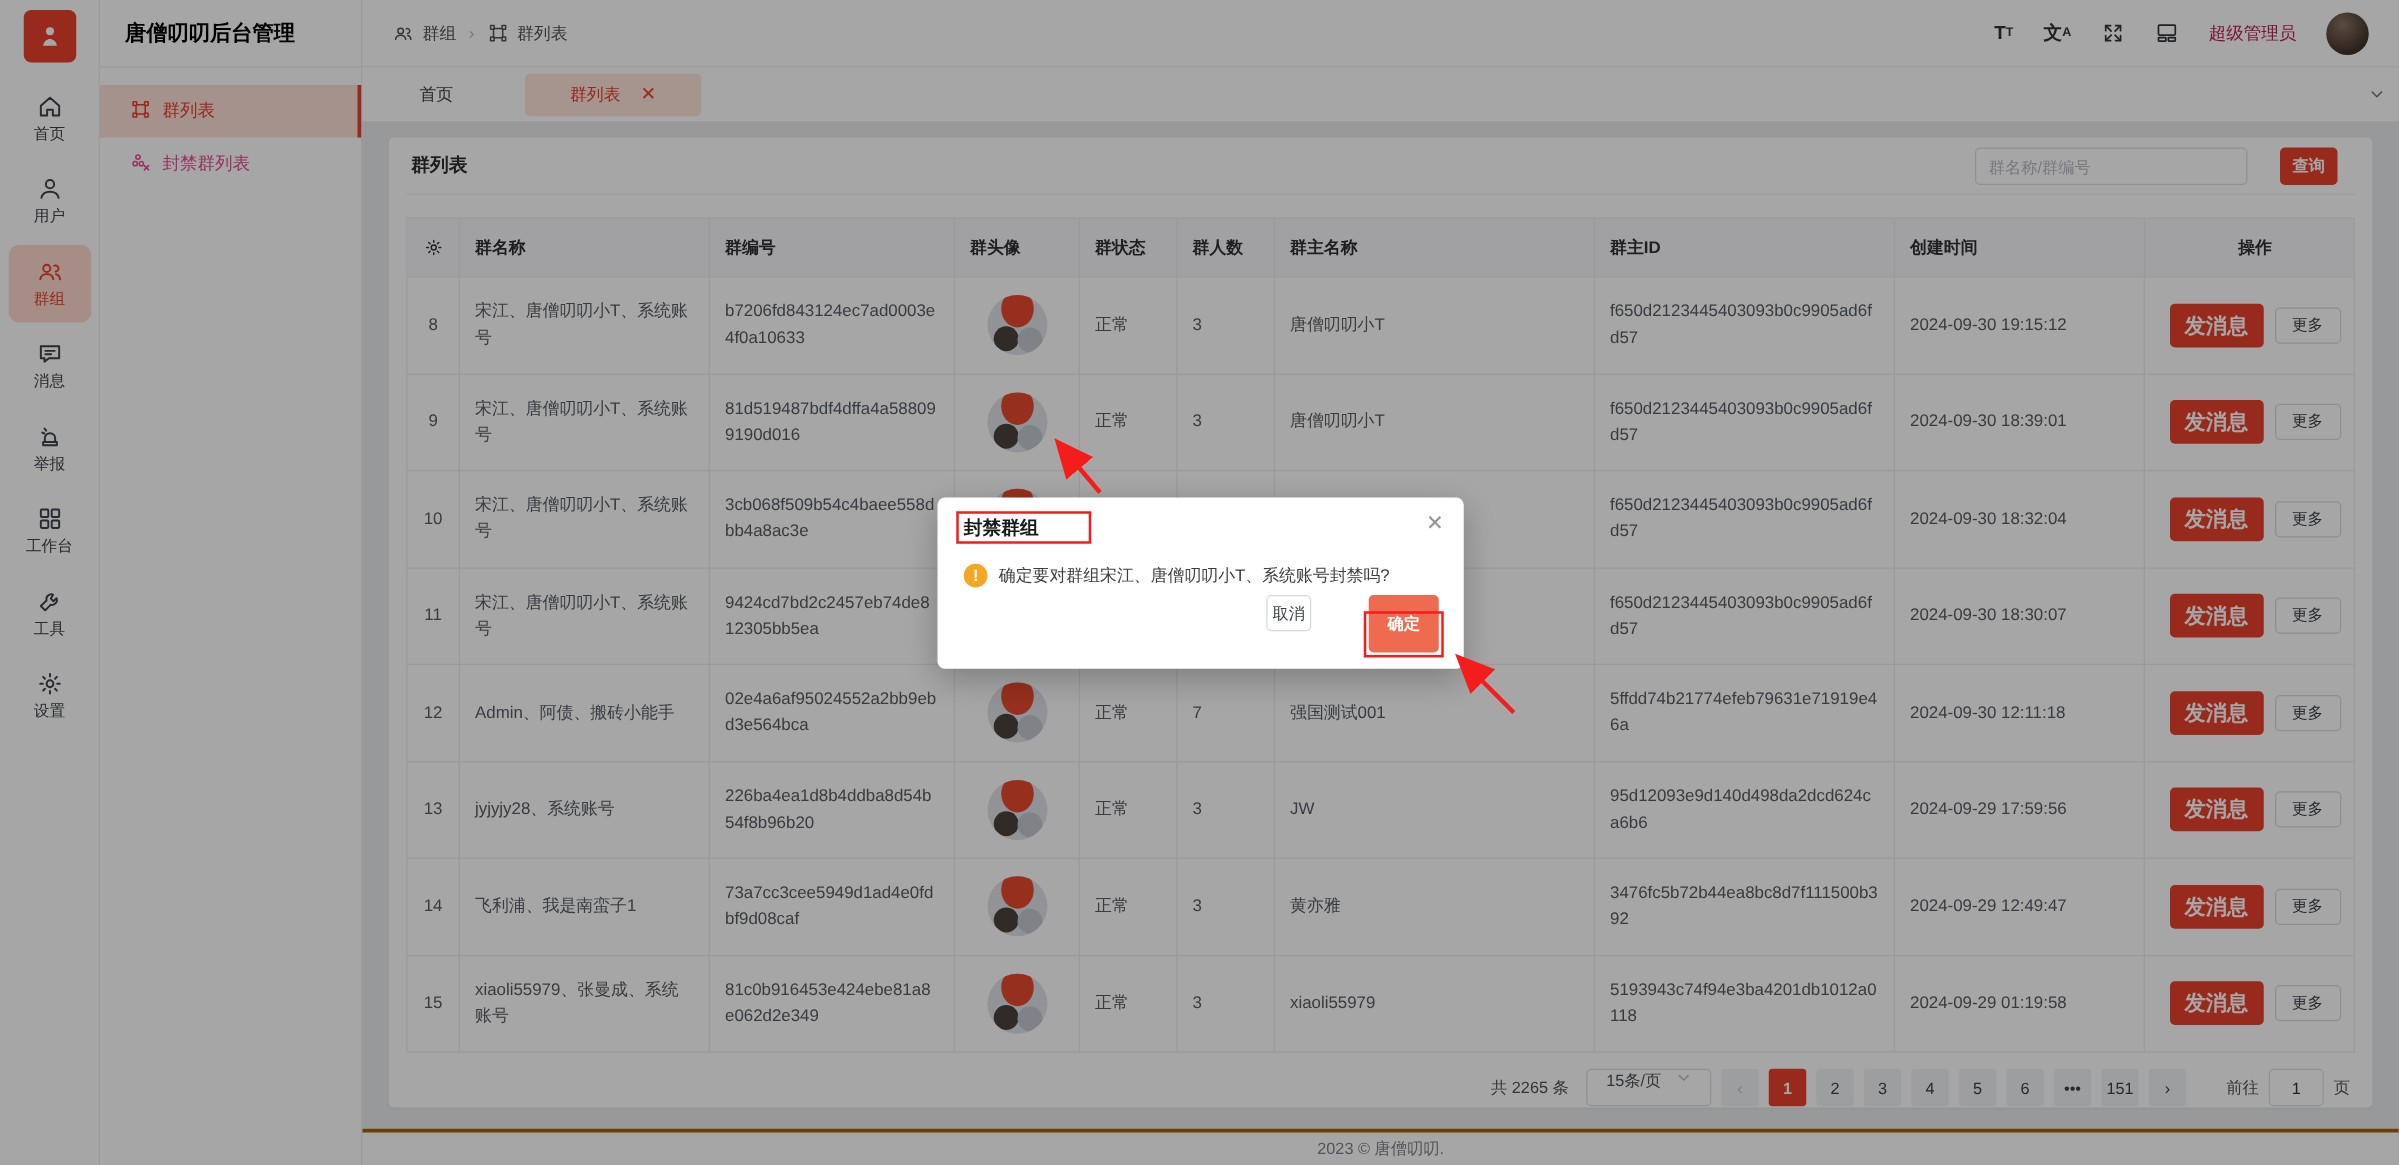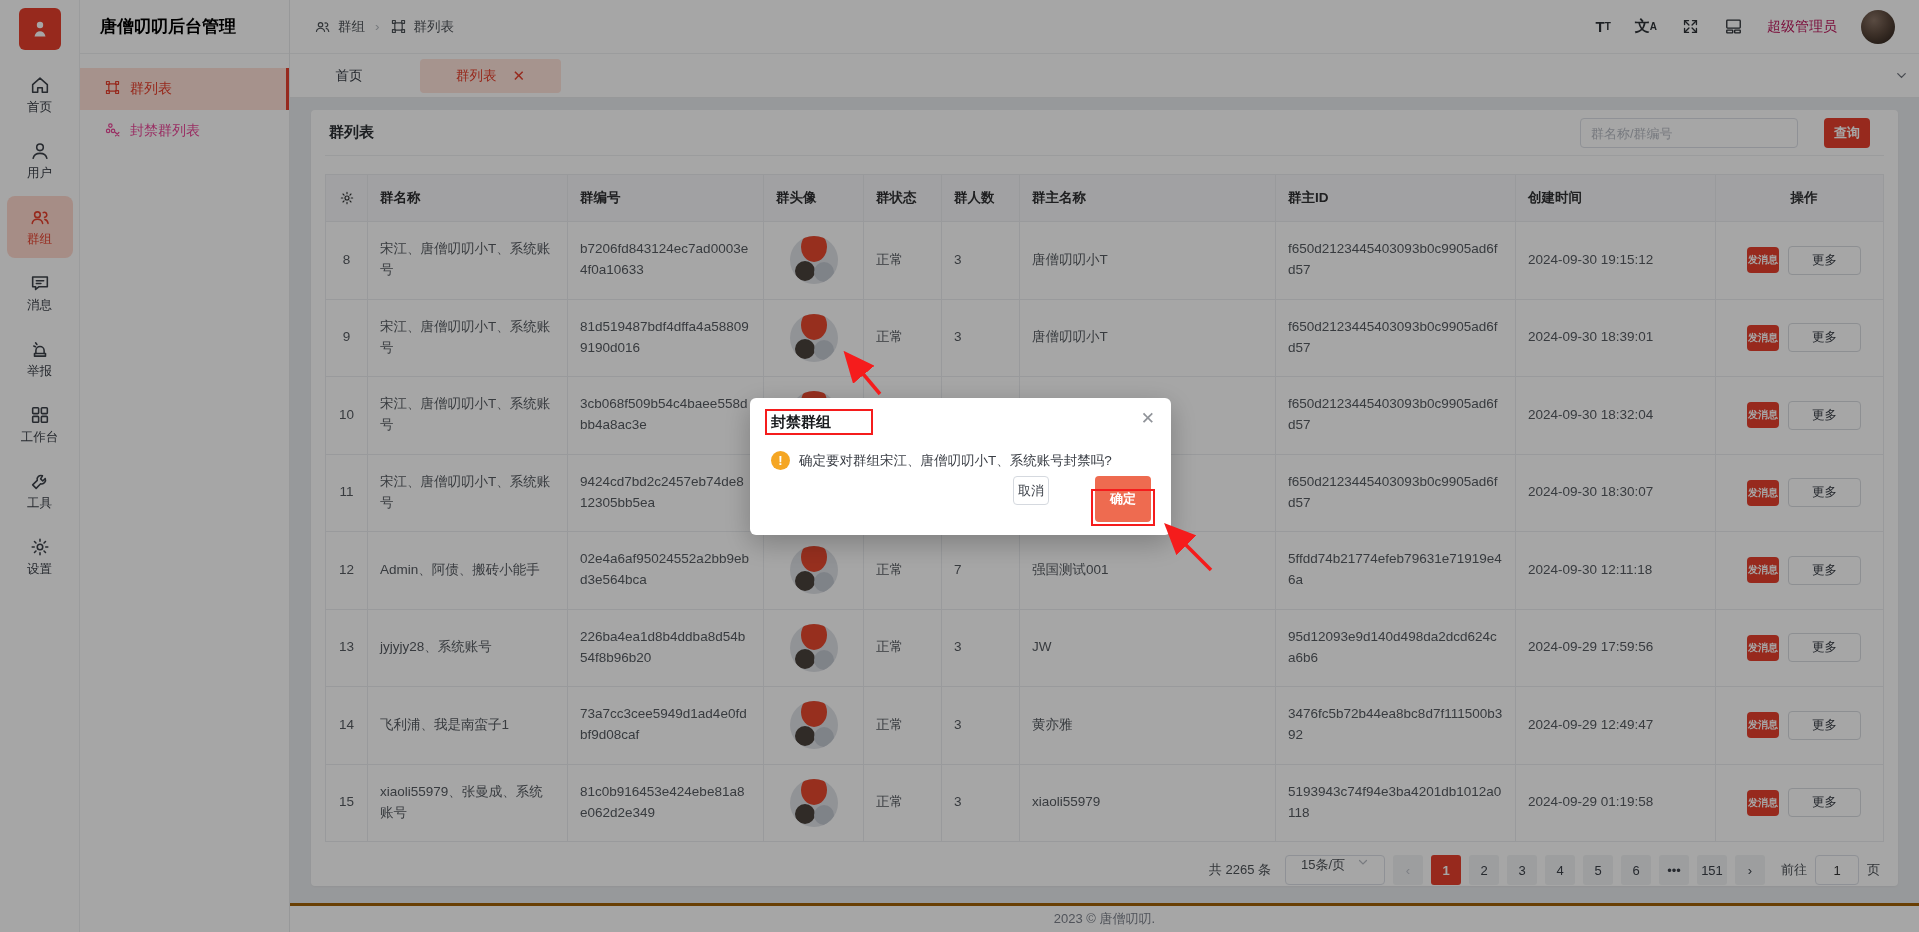--- a/index.html
+++ b/index.html
@@ -68,32 +68,32 @@
   .c-break { word-break:break-all; }
   .gear-ic { color:#303133; }
   .gear-ic svg { width:16px; height:16px; display:block; }
 
   .gavatar { width:48px; height:48px; border-radius:50%; background:#dfe2e7; position:relative; overflow:hidden; flex-shrink:0; }
   .gavatar i { position:absolute; display:block; }
   .a-top { width:26px; height:30px; border-radius:50%; background:#e8492f; left:11px; top:-4px; }
   .a-bl { width:20px; height:20px; border-radius:50%; background:#4a423c; left:5px; top:25px; }
   .a-br { width:20px; height:20px; border-radius:50%; background:#c4c9d2; left:24px; top:26px; }
 
-  .btn-send { background:#e8402d; color:#fff; border:none; border-radius:4px; font-size:10px; font-weight:bold; padding:6px 1px; cursor:pointer; }
-  .btn-more { background:#fff; color:#3c4149; border:1px solid #d9dce1; border-radius:4px; font-size:12.5px; padding:5px 23px; cursor:pointer; margin-left:9px; }
+  .btn-send { background:#e8402d; color:#fff; border:none; border-radius:4px; font-size:17px; font-weight:bold; padding:6px 12px; cursor:pointer; }
+  .btn-more { background:#fff; color:#3c4149; border:1px solid #d9dce1; border-radius:4px; font-size:12.5px; padding:5px 13px; cursor:pointer; margin-left:9px; }
 
   
   .pagin { display:flex; justify-content:flex-end; align-items:center; gap:8px; padding:13px 4px 0; font-size:13px; color:#4e5358; }
   .pg-total { margin-right:6px; }
   .pg-size { width:100px; height:30px; border:1px solid #dcdfe6; border-radius:4px; display:flex; justify-content:center; gap:12px; cursor:pointer; color:#4e5358; }
   .pg-size svg { width:12px; height:12px; color:#b9bdc4; }
   .pg-box { min-width:30px; height:30px; background:#f1f3f5; border-radius:3px; display:flex; align-items:center; justify-content:center; cursor:pointer; color:#3c4149; padding:0 4px; }
   .pg-box.active { background:#e8402d; color:#fff; font-weight:bold; }
   .pg-prev { color:#c0c4cc; }
-  .pg-goto { display:flex; align-items:center; gap:8px; margin-left:8px; }
+  .pg-goto { display:flex; align-items:center; gap:8px; margin-left:24px; }
   .pg-input { width:44px; height:30px; border:1px solid #dcdfe6; border-radius:4px; text-align:center; font-size:13px; color:#333; outline:none; }
 
   .footer { height:29px; background:#ffffff; border-top:3px solid #a16207; display:flex; align-items:center; justify-content:center; font-size:13px; color:#7d828c; flex-shrink:0; }
 
   
   .mask { position:fixed; inset:0; background:rgba(0,0,0,0.35); z-index:40; }
   .modal { position:fixed; left:750px; top:398px; width:421px; height:137px; background:#fff; border-radius:6px; box-shadow:0 8px 28px rgba(0,0,0,.25); z-index:50; }
   .modal-title { position:absolute; left:21px; top:15px; font-size:15px; font-weight:bold; color:#17191c; }
   .modal-close { position:absolute; right:16px; top:12px; font-size:17px; color:#909399; cursor:pointer; line-height:1; }
   .modal-body { position:absolute; left:21px; top:53px; display:flex; align-items:center; gap:9px; }

